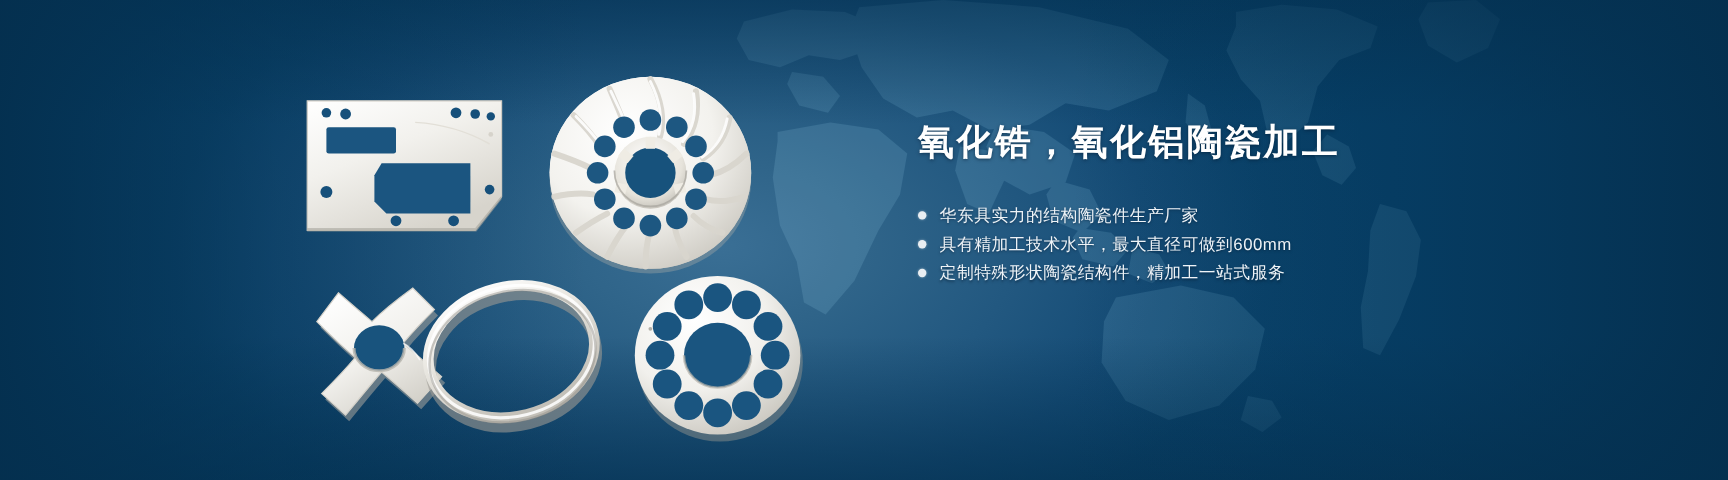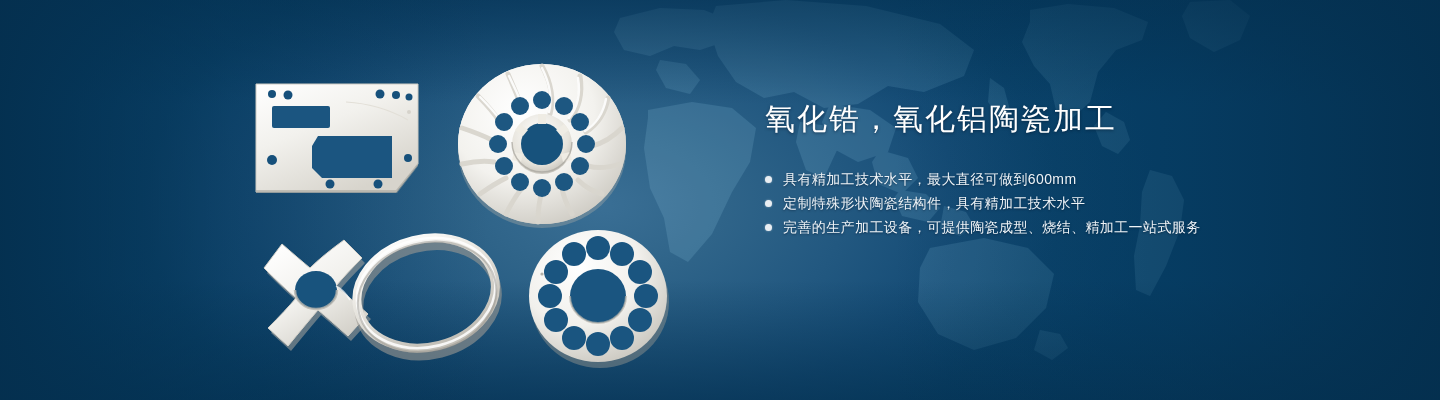--- a/index.html
+++ b/index.html
@@ -37,21 +37,21 @@
   }
   
   .copy{
     position:absolute;left:765px;top:104px;width:620px;
   }
   .headline{
     color:#ffffff;
     font-size:30px;
     line-height:1;
     letter-spacing:2px;
-    font-weight:400;
+    font-weight:700;
     text-shadow:0 1px 3px rgba(0,20,40,.55);
     white-space:nowrap;
   }
   .bullets{
     list-style:none;
     margin:38px 0 0 0;padding:0;
   }
   .bullets li{
     display:flex;align-items:center;
     margin-bottom:9px;
@@ -300,26 +300,26 @@
       </svg>
     </div>
 
   </div>
 
   <div class="copy">
     <div class="headline">氧化锆，氧化铝陶瓷加工</div>
     <ul class="bullets">
       <li>
         <span class="dot"></span>
+        <span class="btext">华东具实力的结构陶瓷件生产厂家</span>
+      </li>
+      <li>
+        <span class="dot"></span>
         <span class="btext">具有精加工技术水平，最大直径可做到600mm</span>
       </li>
       <li>
         <span class="dot"></span>
-        <span class="btext">定制特殊形状陶瓷结构件，具有精加工技术水平</span>
-      </li>
-      <li>
-        <span class="dot"></span>
-        <span class="btext">完善的生产加工设备，可提供陶瓷成型、烧结、精加工一站式服务</span>
+        <span class="btext">定制特殊形状陶瓷结构件，精加工一站式服务</span>
       </li>
     </ul>
   </div>
 
 </div>
 
 </body></html>

